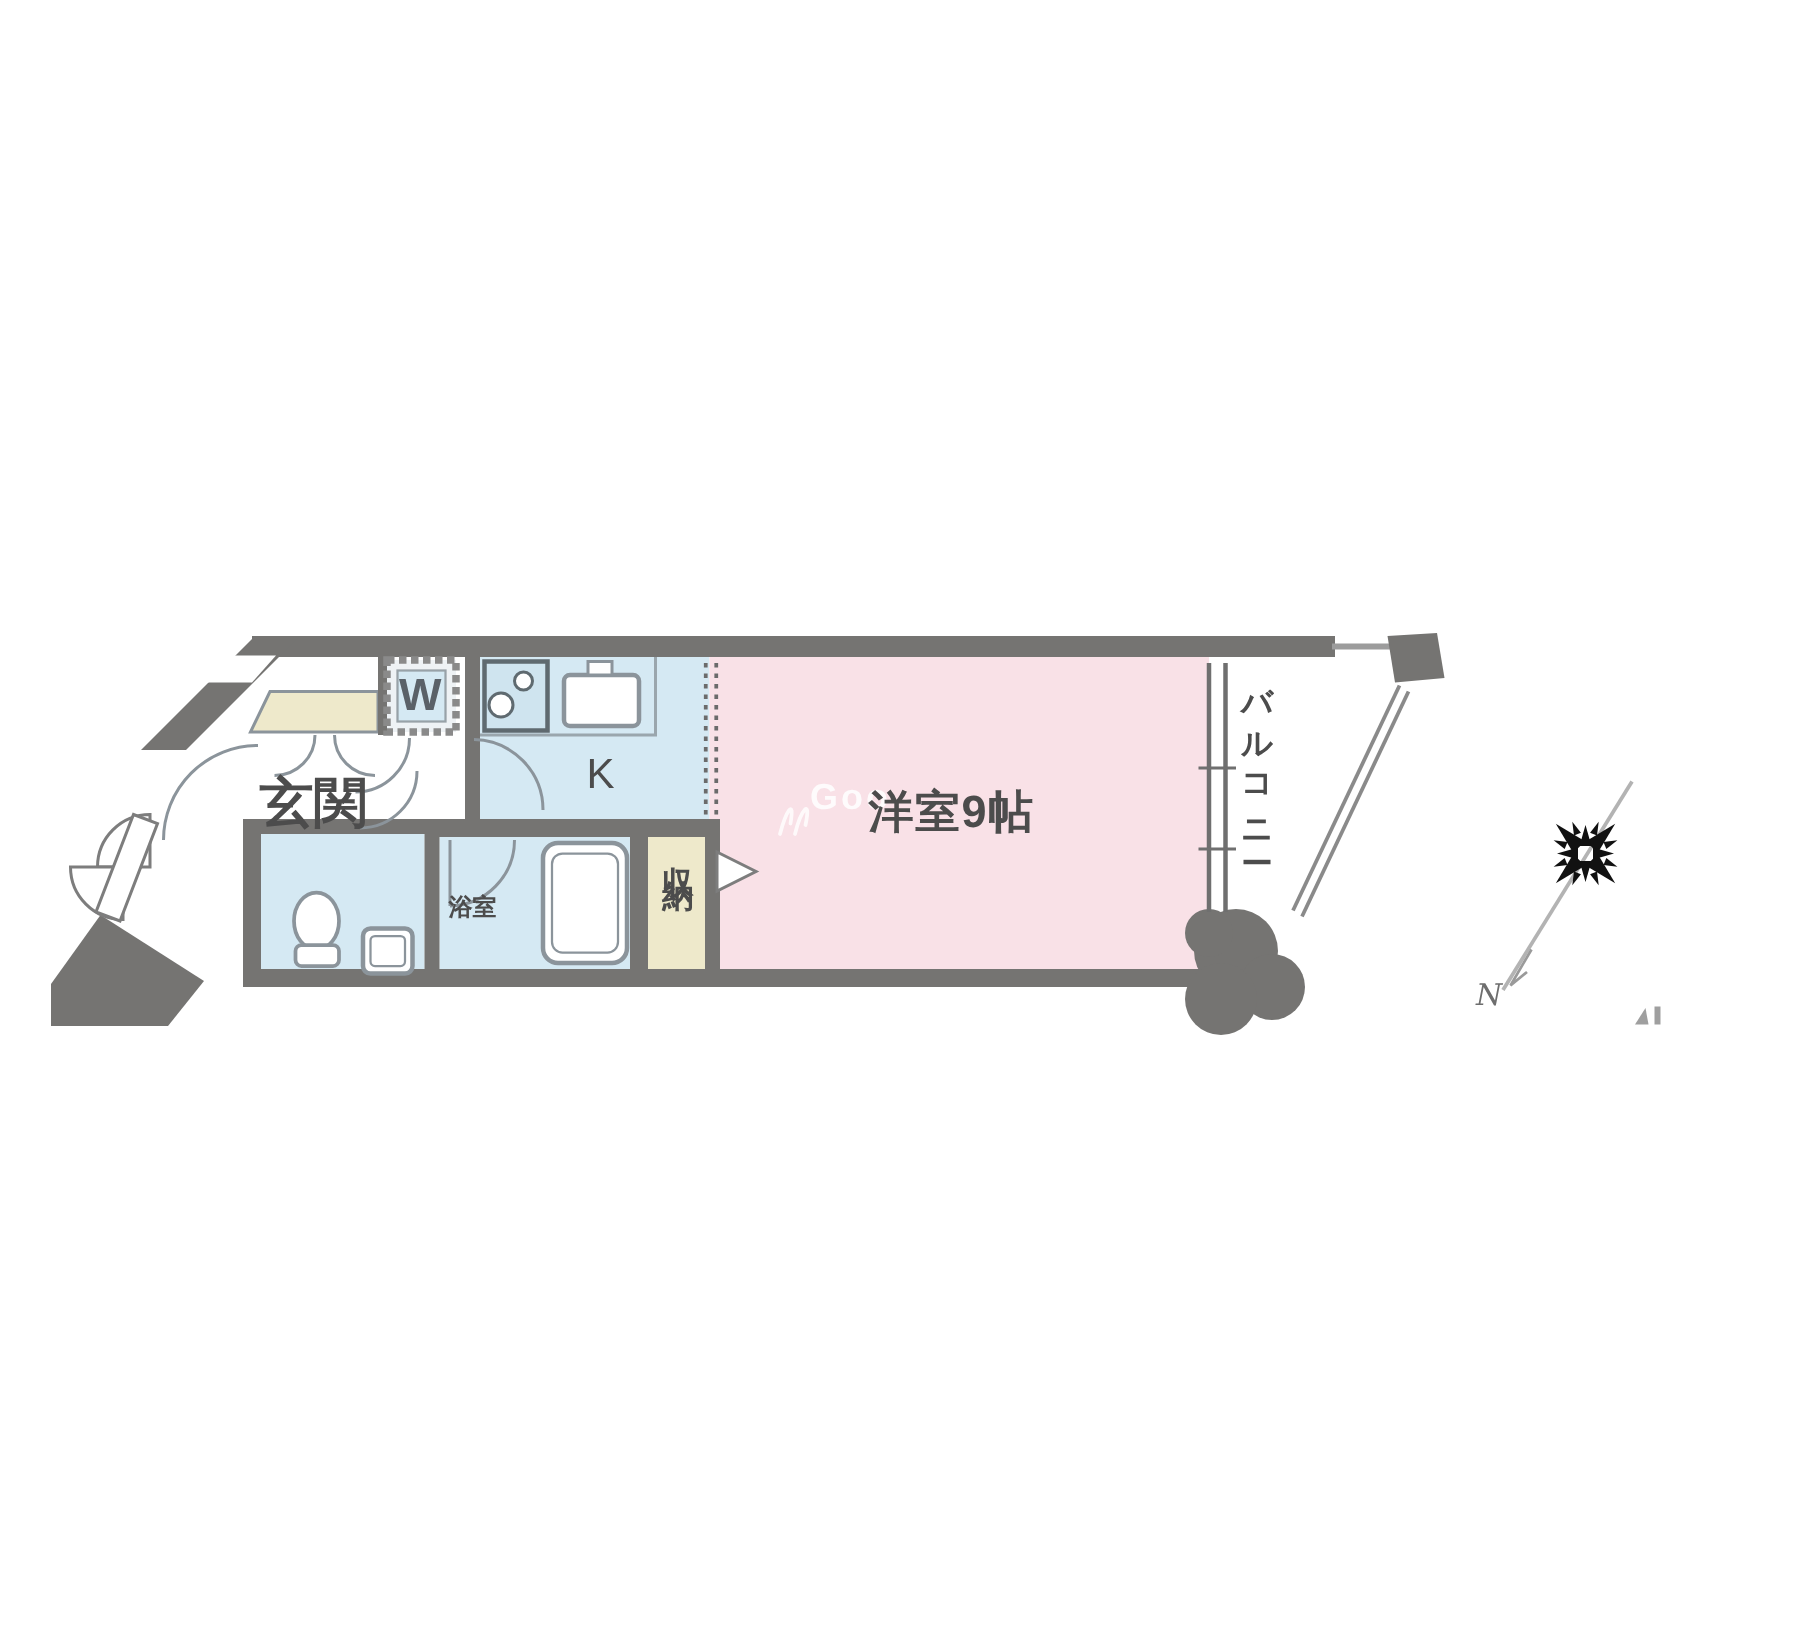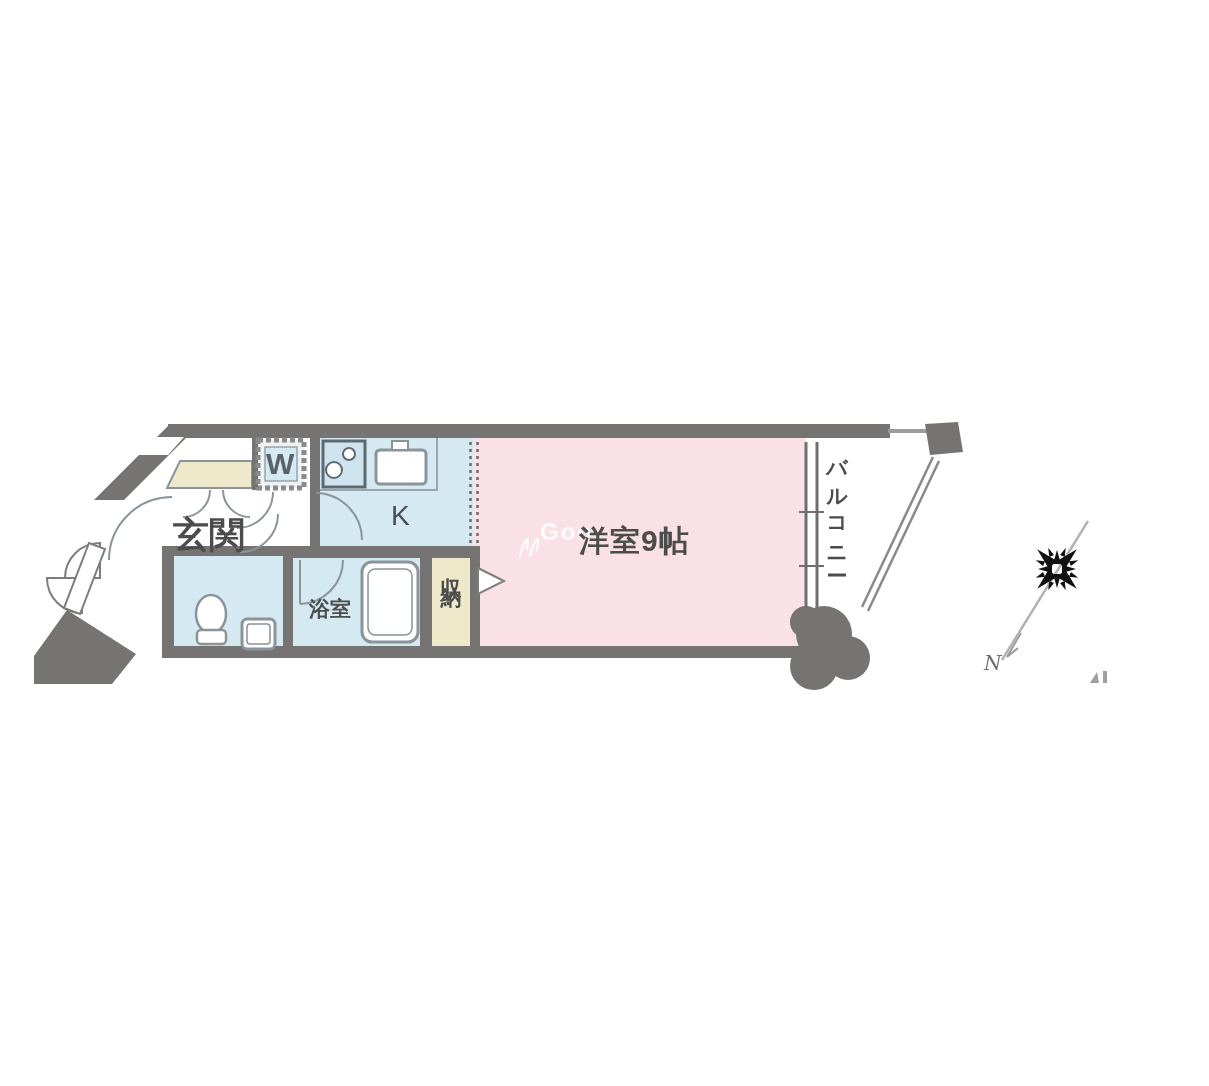--- a/index.html
+++ b/index.html
@@ -6,21 +6,21 @@
   .canvas{
     position:relative;width:1209px;height:1086px;background:#ffffff;
     font-family:"Liberation Sans","DejaVu Sans",sans-serif;overflow:hidden;
   }
   .plan-svg{position:absolute;left:0;top:0;}
   .label{position:absolute;color:#4c4c4c;white-space:nowrap;}
   .label-genkan{left:173px;top:511px;font-size:36px;font-weight:600;}
   .label-washer{left:266px;top:447px;font-size:30px;font-weight:600;color:#5a6168;}
   .label-kitchen{left:391px;top:500px;font-size:28px;}
   .label-main-room{left:579px;top:521px;width:184px;text-align:left;font-size:30px;font-weight:600;letter-spacing:1px;}
-  .label-bath{left:309px;top:595px;font-size:21px;font-weight:600;}
+  .label-bath{left:299px;top:595px;font-size:16px;font-weight:600;}
   .label-storage{left:437px;top:561px;font-size:21px;font-weight:600;
       writing-mode:vertical-rl;text-orientation:upright;letter-spacing:9px;}
   .label-balcony{left:823px;top:444px;font-size:21px;font-weight:600;
       writing-mode:vertical-rl;text-orientation:upright;letter-spacing:6px;}
   .label-north{left:984px;top:651px;font-size:20px;font-style:italic;
       font-family:"DejaVu Serif","Liberation Serif",serif;color:#6e6e6e;}
   .watermark{left:540px;top:518px;font-size:24px;font-weight:bold;letter-spacing:2px;
       color:rgba(255,255,255,0.85);}
 </style>
 </head>

